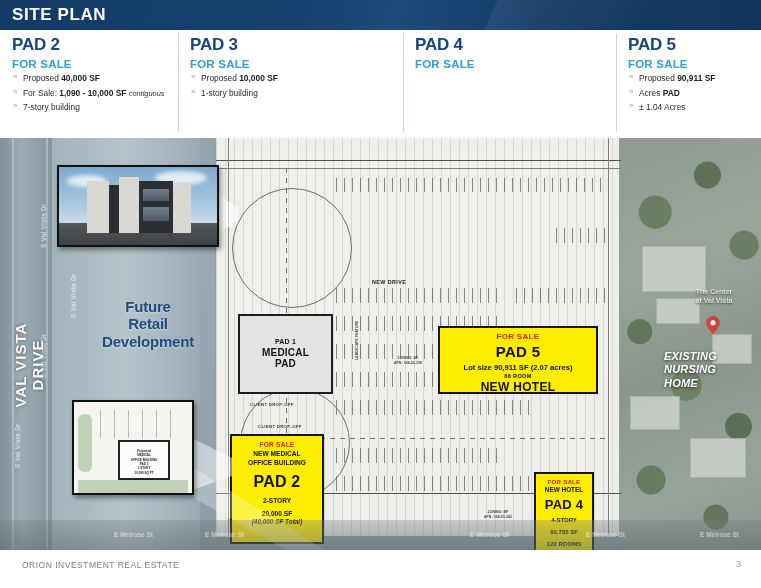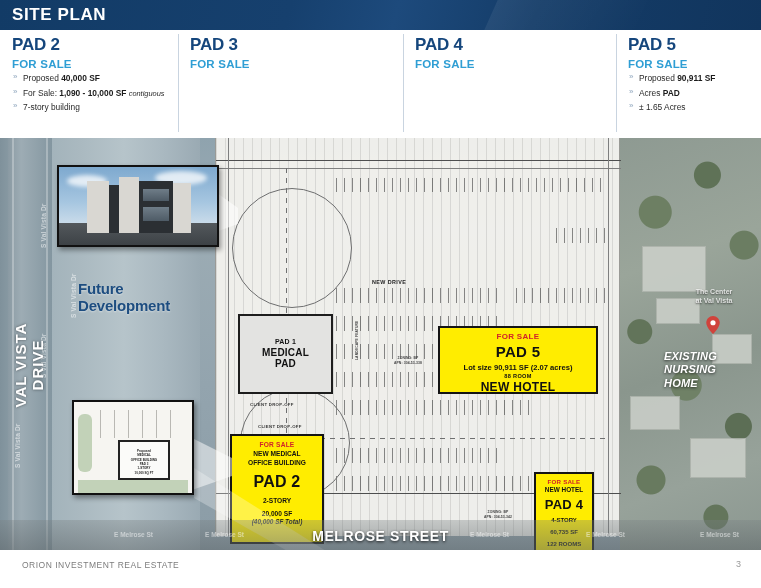--- a/index.html
+++ b/index.html
@@ -188,22 +188,22 @@
     color:#ffffff; font-size:15px; font-weight:bold; letter-spacing:1px;
     text-align:center; text-shadow: 0 0 3px rgba(0,0,0,.55);
   }
   .ghost-label{
     position:absolute; color:rgba(255,255,255,.55); font-size:6.5px; font-weight:bold;
     letter-spacing:.2px; white-space:nowrap;
   }
   .ghost-label.rot{ transform: rotate(-90deg); transform-origin: left top; }
 
   .future-retail{
-    position:absolute; left:78px; top:142px; width:140px;
-    color:#1d4d80; font-size:15px; font-weight:bold; text-align:left;
+    position:absolute; left:78px; top:160px; width:140px;
+    color:#1d4d80; font-size:15px; font-weight:bold; text-align:center;
     line-height:1.15; letter-spacing:-.2px;
     text-shadow: 0 1px 2px rgba(255,255,255,.45);
   }
 
   .nursing{
     position:absolute; left:664px; top:212px; width:96px;
     color:#ffffff; font-size:11px; font-weight:bold; font-style:italic;
     line-height:1.22; letter-spacing:.2px;
     text-shadow: 0 1px 3px rgba(0,0,0,.7);
   }
@@ -291,35 +291,37 @@
         <li><span>Proposed </span><b>40,000 SF</b></li>
         <li><span>For Sale: </span><b>1,090 - 10,000 SF</b><span> </span><i>contiguous</i></li>
         <li><span>7-story building</span></li>
       </ul>
     </div>
 
     <div class="pad-col c2">
       <div class="pad-name">PAD 3</div>
       <div class="pad-sale">FOR SALE</div>
       <ul class="pad-list">
+        <li><span>Proposed </span><b>10,000 SF</b></li>
+        <li><span>1-story building</span></li>
       </ul>
     </div>
 
     <div class="pad-col c3">
       <div class="pad-name">PAD 4</div>
       <div class="pad-sale">FOR SALE</div>
     </div>
 
     <div class="pad-col c4">
       <div class="pad-name">PAD 5</div>
       <div class="pad-sale">FOR SALE</div>
       <ul class="pad-list">
         <li><span>Proposed </span><b>90,911 SF</b></li>
         <li><span>Acres </span><b>PAD</b></li>
-        <li><span>± 1.65 Acres</span></li>
+        <li><span>± 1.04 Acres</span></li>
       </ul>
     </div>
 
   </div>
 
   <div class="map">
 
     <div class="sat-left"></div>
     <div class="road-vertical"></div>
 
@@ -418,20 +420,21 @@
     <svg class="beam" style="left:0; top:0; width:761px; height:412px;">
       <polygon points="210,50 238,70 238,86 210,96" fill="rgba(255,255,255,.55)"></polygon>
       <polygon points="192,300 232,320 232,338 192,352" fill="rgba(255,255,255,.5)"></polygon>
       <polygon points="194,330 388,452 388,470 194,360" fill="rgba(255,255,255,.28)"></polygon>
     </svg>
 
     <div class="val-vista">VAL VISTA DRIVE</div>
 
     <div class="future-retail">
       <div>Future</div>
+      <div>Retail</div>
       <div>Development</div>
     </div>
 
     <div class="poi">
       <div>The Center</div>
       <div>at Val Vista</div>
     </div>
     <svg class="pin" viewBox="0 0 24 32">
       <path d="M12 0C5.4 0 0 5.4 0 12c0 8.4 12 20 12 20s12-11.6 12-20C24 5.4 18.6 0 12 0z" fill="#d0433c"></path>
       <circle cx="12" cy="12" r="4.6" fill="#ffffff"></circle>
@@ -476,21 +479,20 @@
         <div>10,000 SQ FT</div>
       </div>
     </div>
 
     <div class="melrose-band"></div>
     <div class="melrose-ghost" style="left:114px;">E Melrose St</div>
     <div class="melrose-ghost" style="left:205px;">E Melrose St</div>
     <div class="melrose-ghost" style="left:470px;">E Melrose St</div>
     <div class="melrose-ghost" style="left:586px;">E Melrose St</div>
     <div class="melrose-ghost" style="left:700px;">E Melrose St</div>
-    <div class="melrose">MELROSE STREET</div>
 
   </div>
 
   <div class="footer">
     <div class="brand">ORION INVESTMENT REAL ESTATE</div>
     <div class="pageno">3</div>
   </div>
 
 </div>
 

